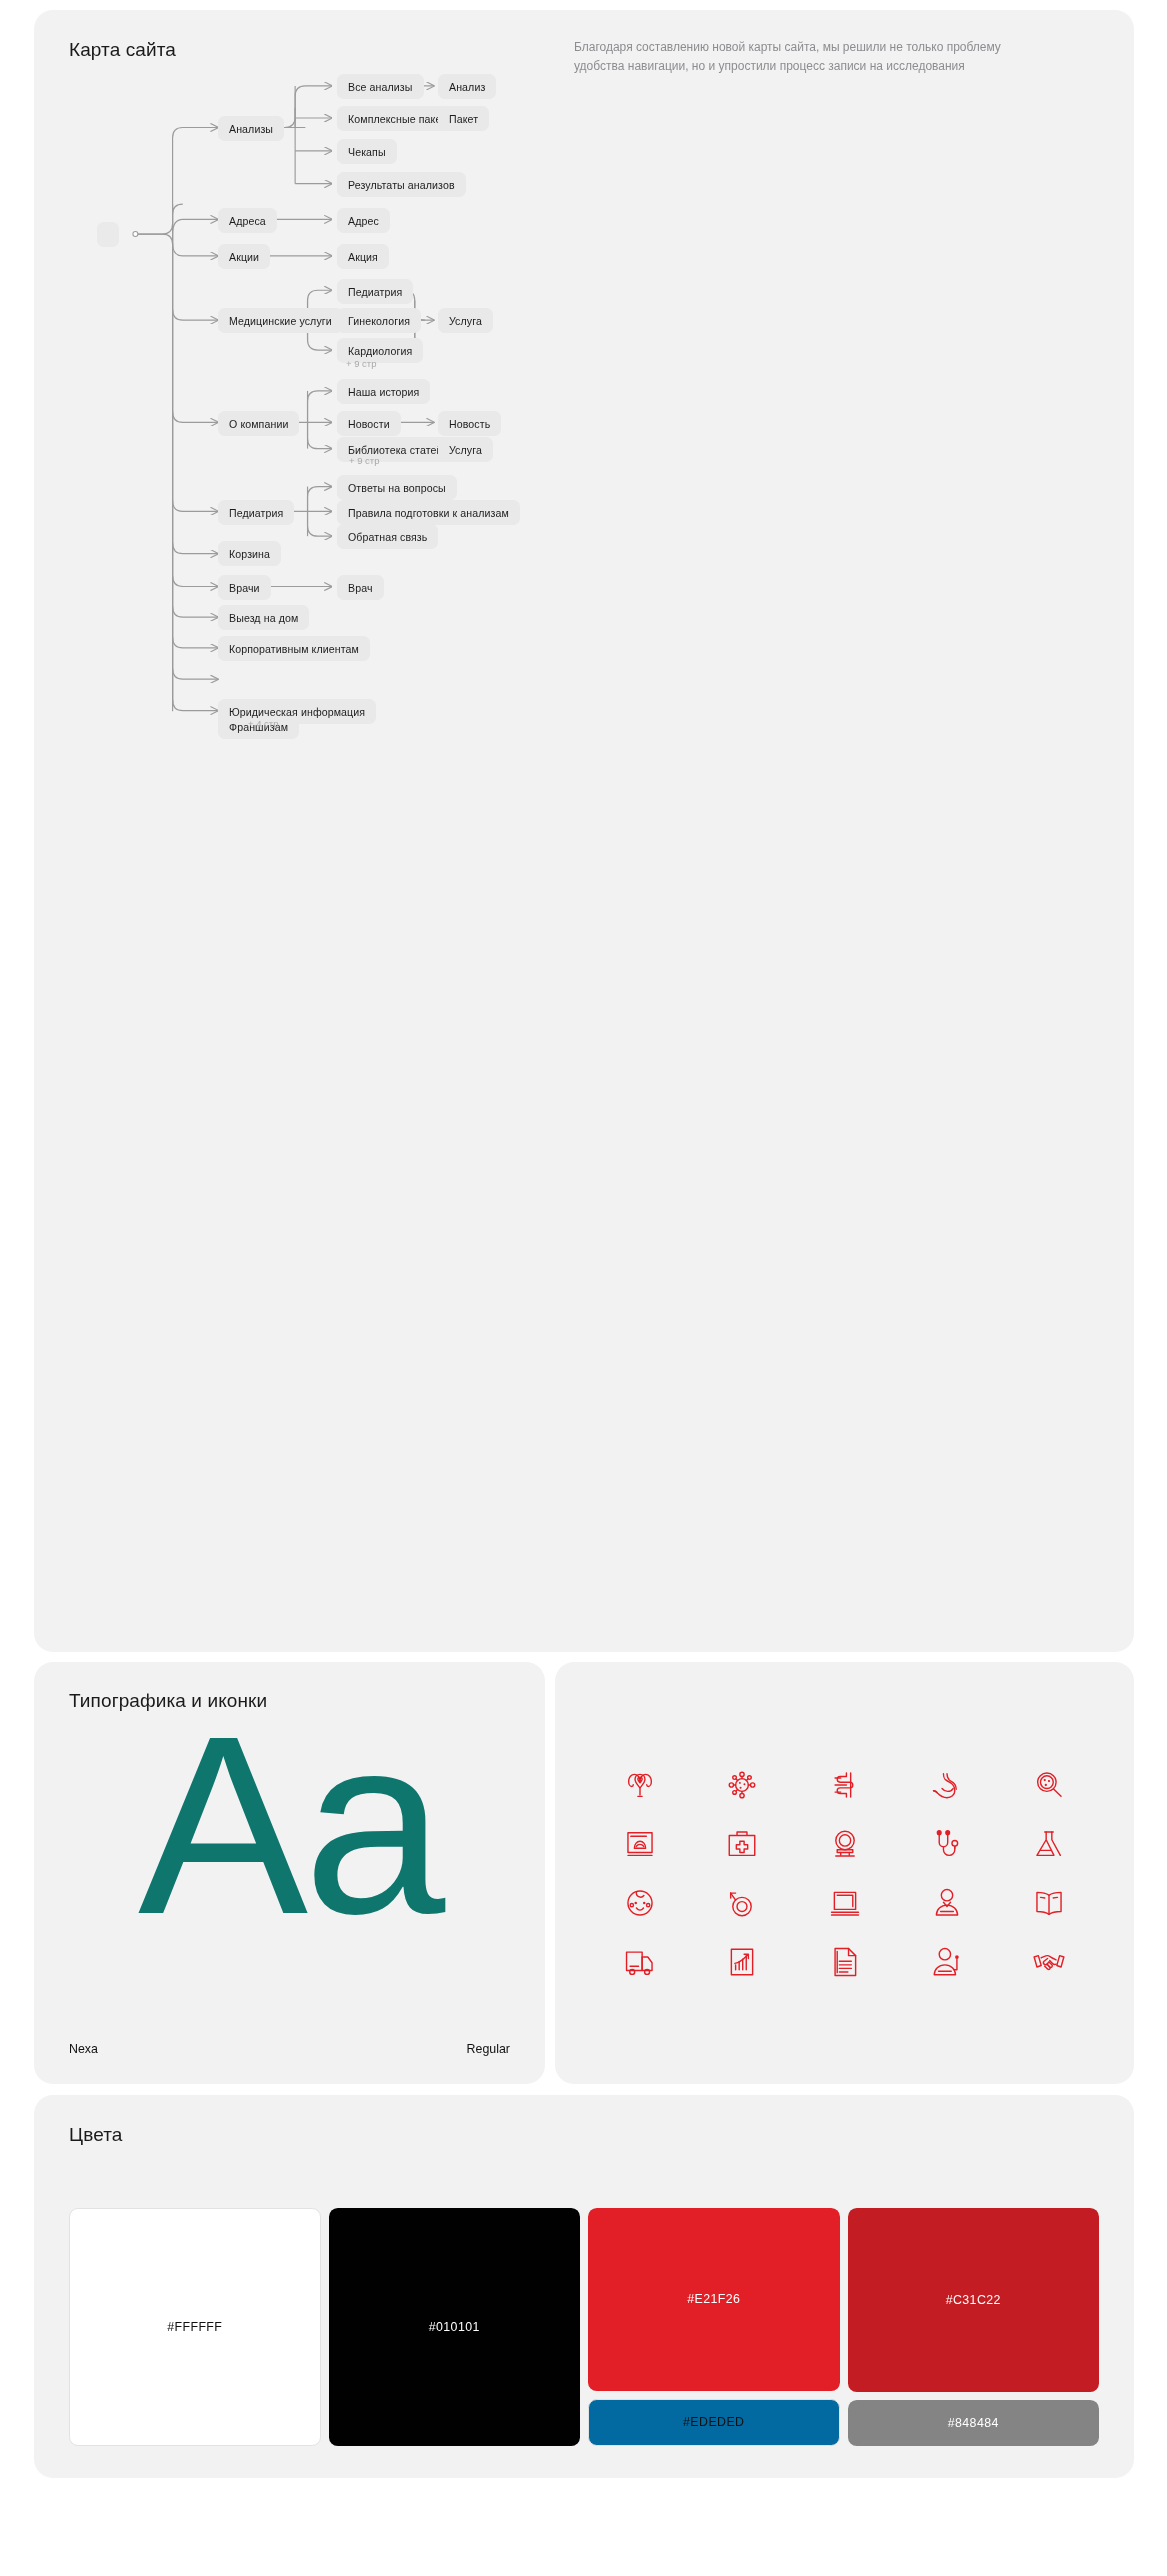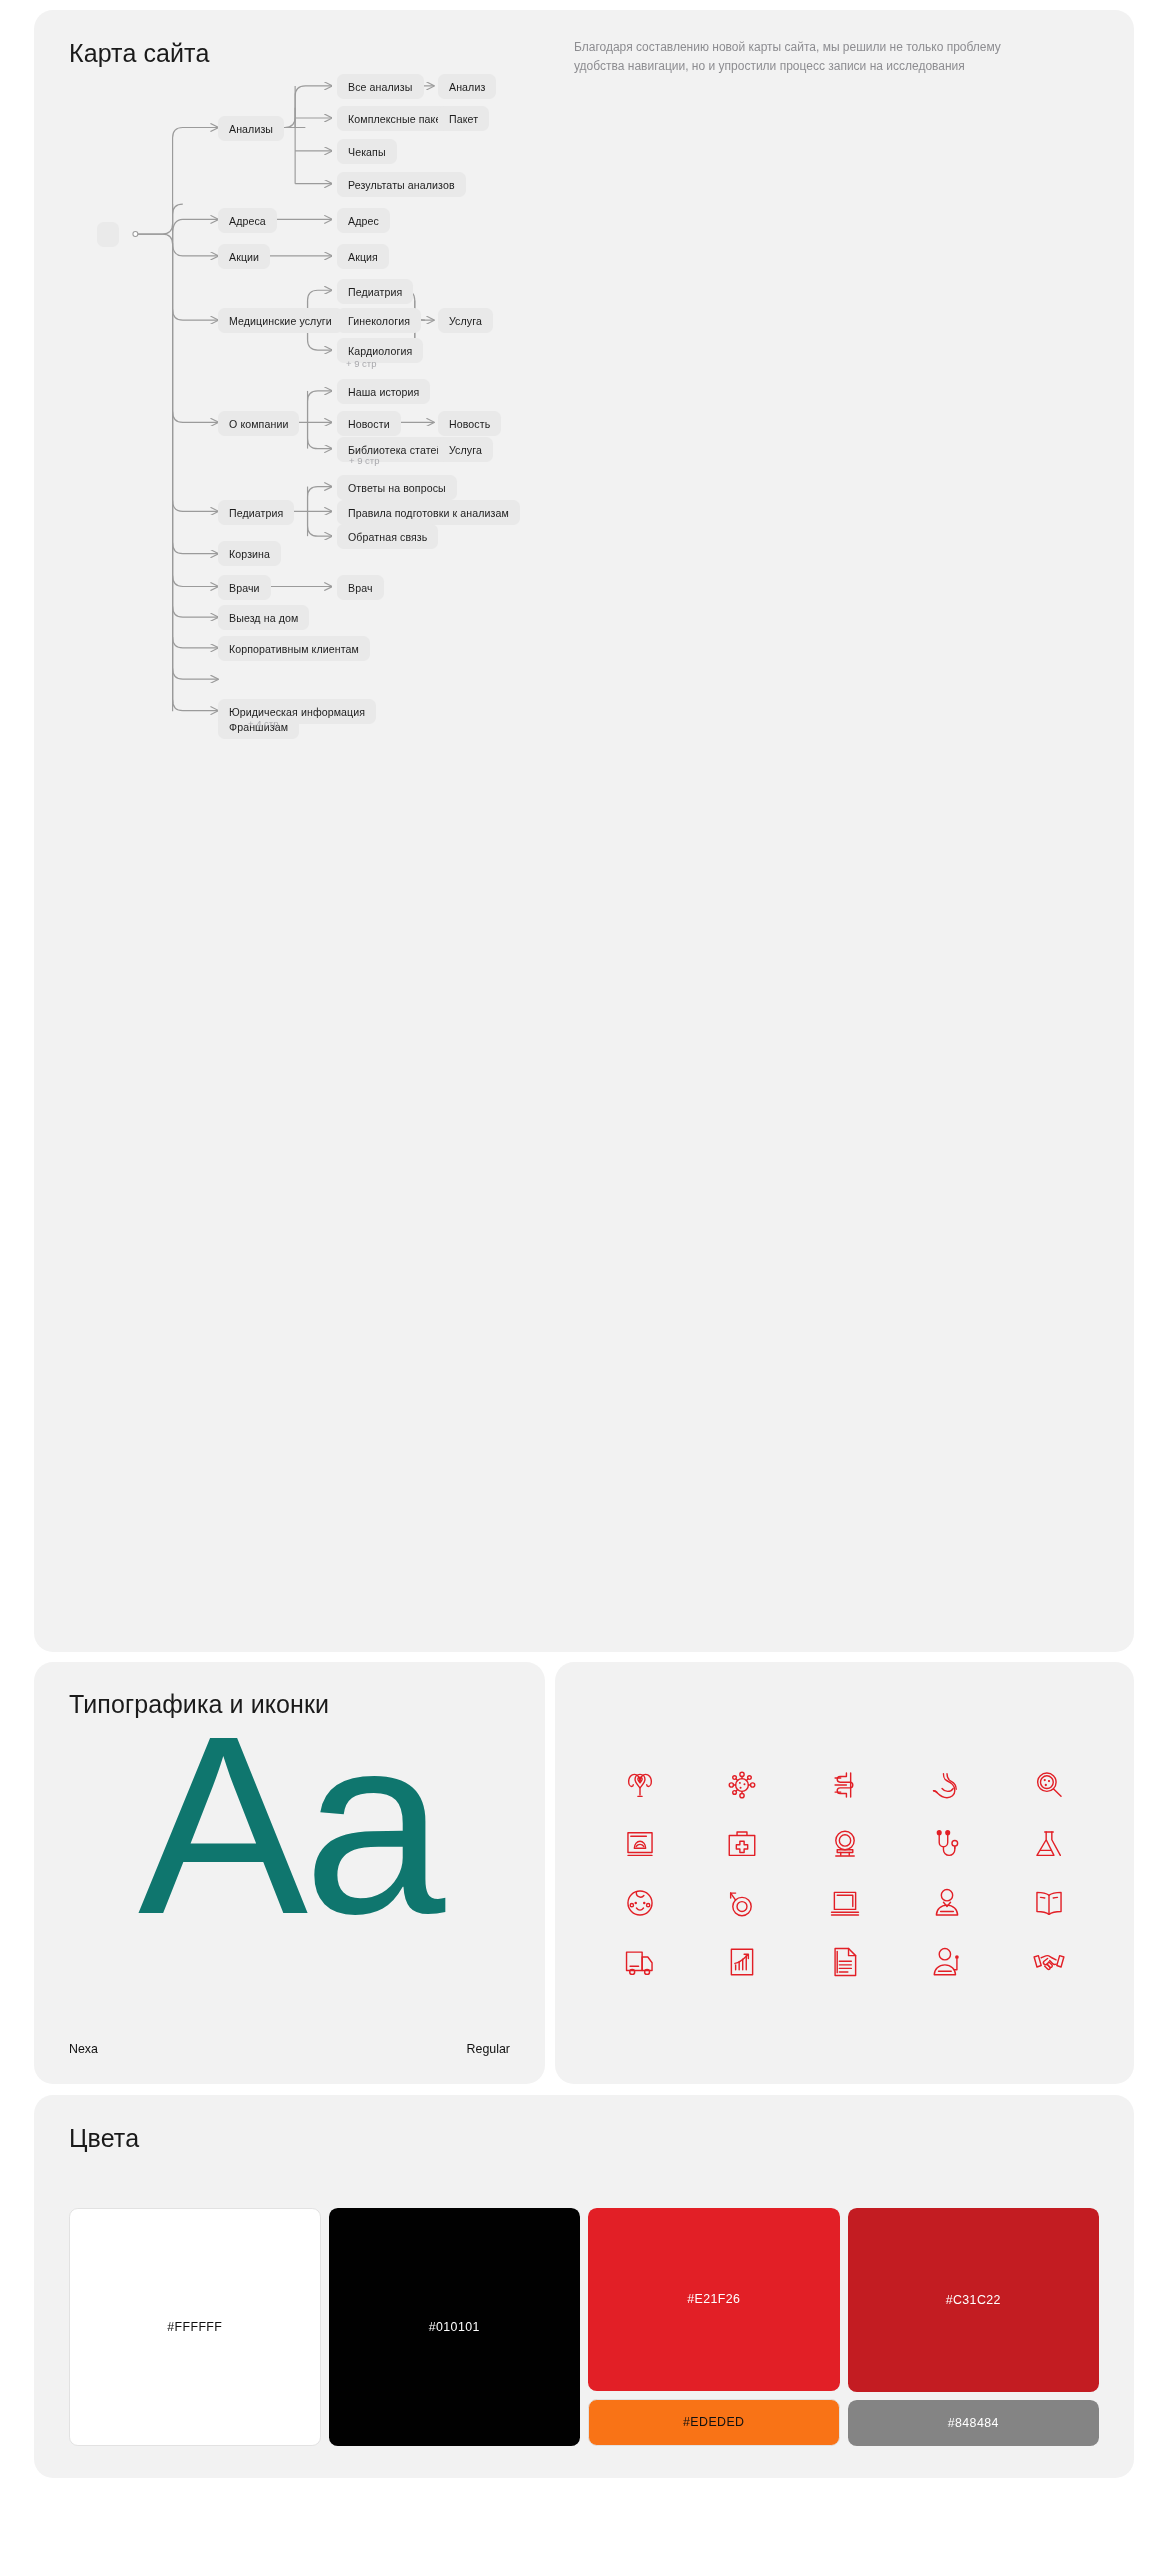--- a/index.html
+++ b/index.html
@@ -11,21 +11,21 @@
   body { padding: 0; }
 
   .page { width: 1168px; position: relative; }
 
   
   .card {
     background: #f2f2f2;
     border-radius: 19px;
   }
   .card-title {
-    font-size: 25px;
+    font-size: 19px;
     color: #1a1a1a;
     font-weight: 400;
     letter-spacing: 0.1px;
   }
 
   
   .sitemap {
     margin: 10.2px 34px 0 34px;
     height: 1642px;
     position: relative;
@@ -530,21 +530,21 @@
 
     <div class="swatch-wrap">
       <div class="swatch-col">
         <div class="swatch tall bordered" style="background:#FFFFFF;color:#111111">#FFFFFF</div>
       </div>
       <div class="swatch-col">
         <div class="swatch tall" style="background:#010101;color:#FFFFFF">#010101</div>
       </div>
       <div class="swatch-col">
         <div class="swatch big" style="background:#E21F26;color:#FFFFFF">#E21F26</div>
-        <div class="swatch small bordered" style="background:#f97316;color:#111111">#EDEDED</div>
+        <div class="swatch small bordered" style="background:#0369a1;color:#111111">#EDEDED</div>
       </div>
       <div class="swatch-col">
         <div class="swatch big" style="background:#C31C22;color:#FFFFFF">#C31C22</div>
         <div class="swatch small" style="background:#848484;color:#FFFFFF">#848484</div>
       </div>
     </div>
   </section>
 
 </div>
 

